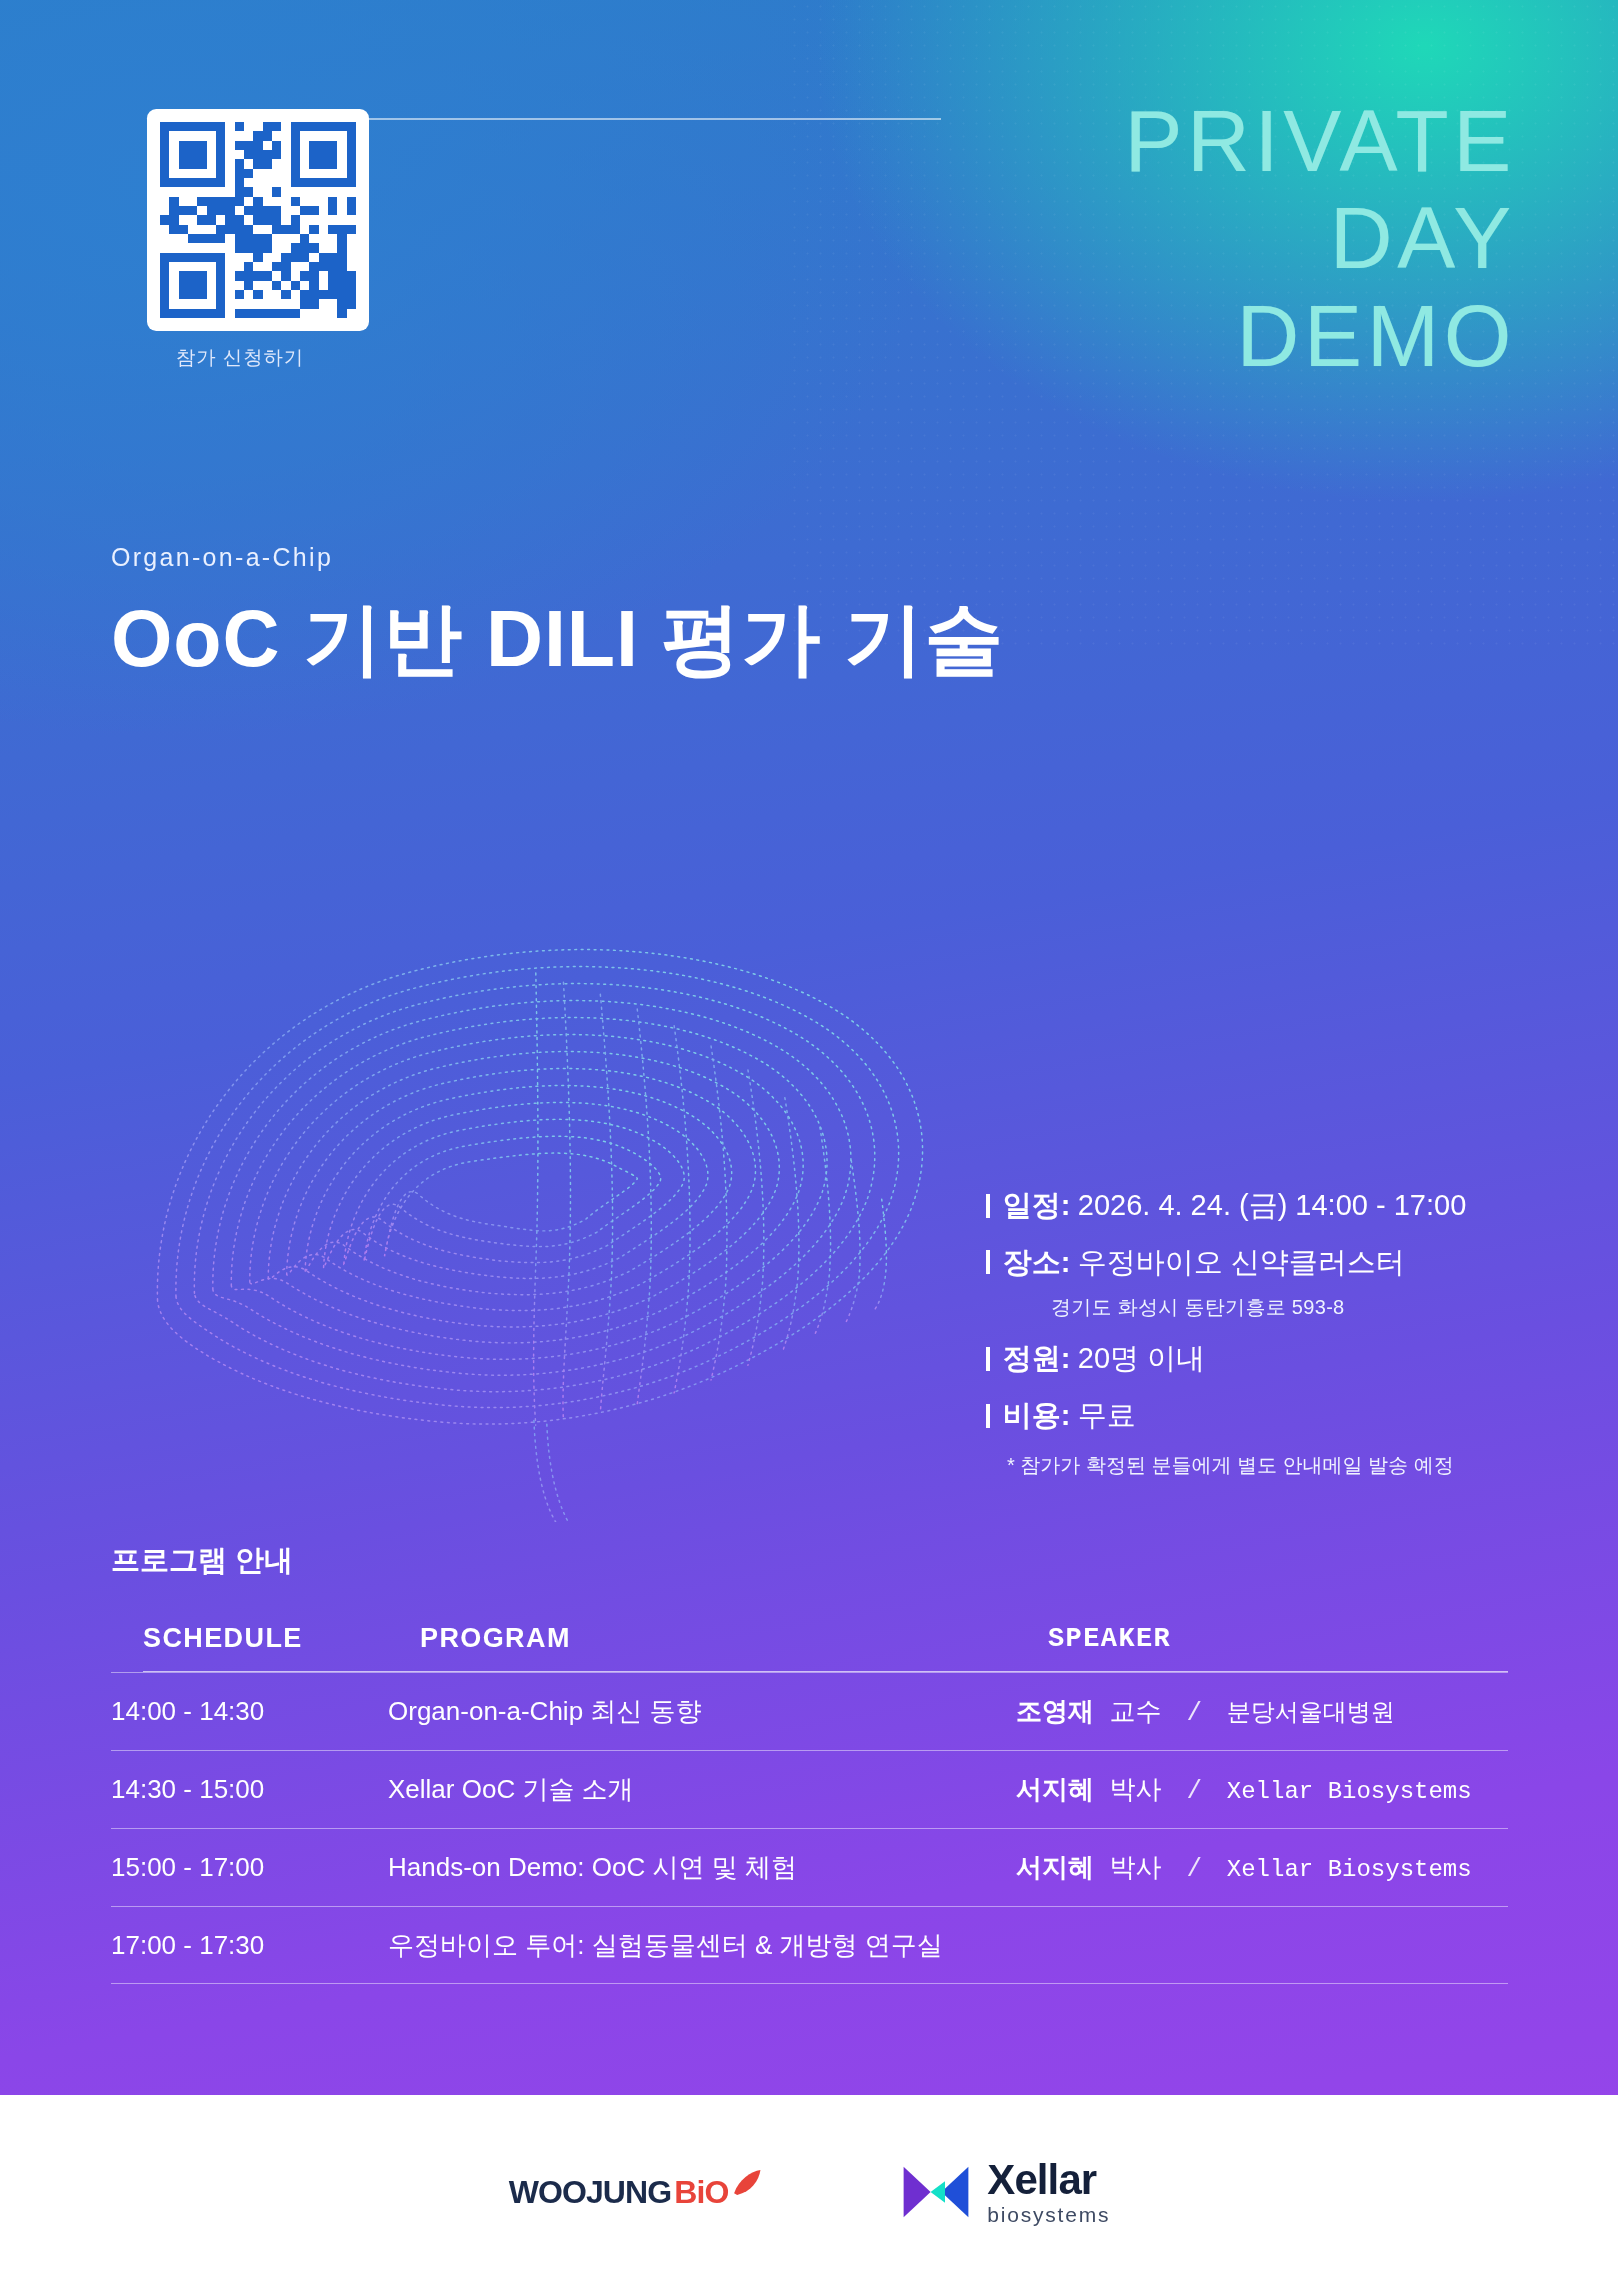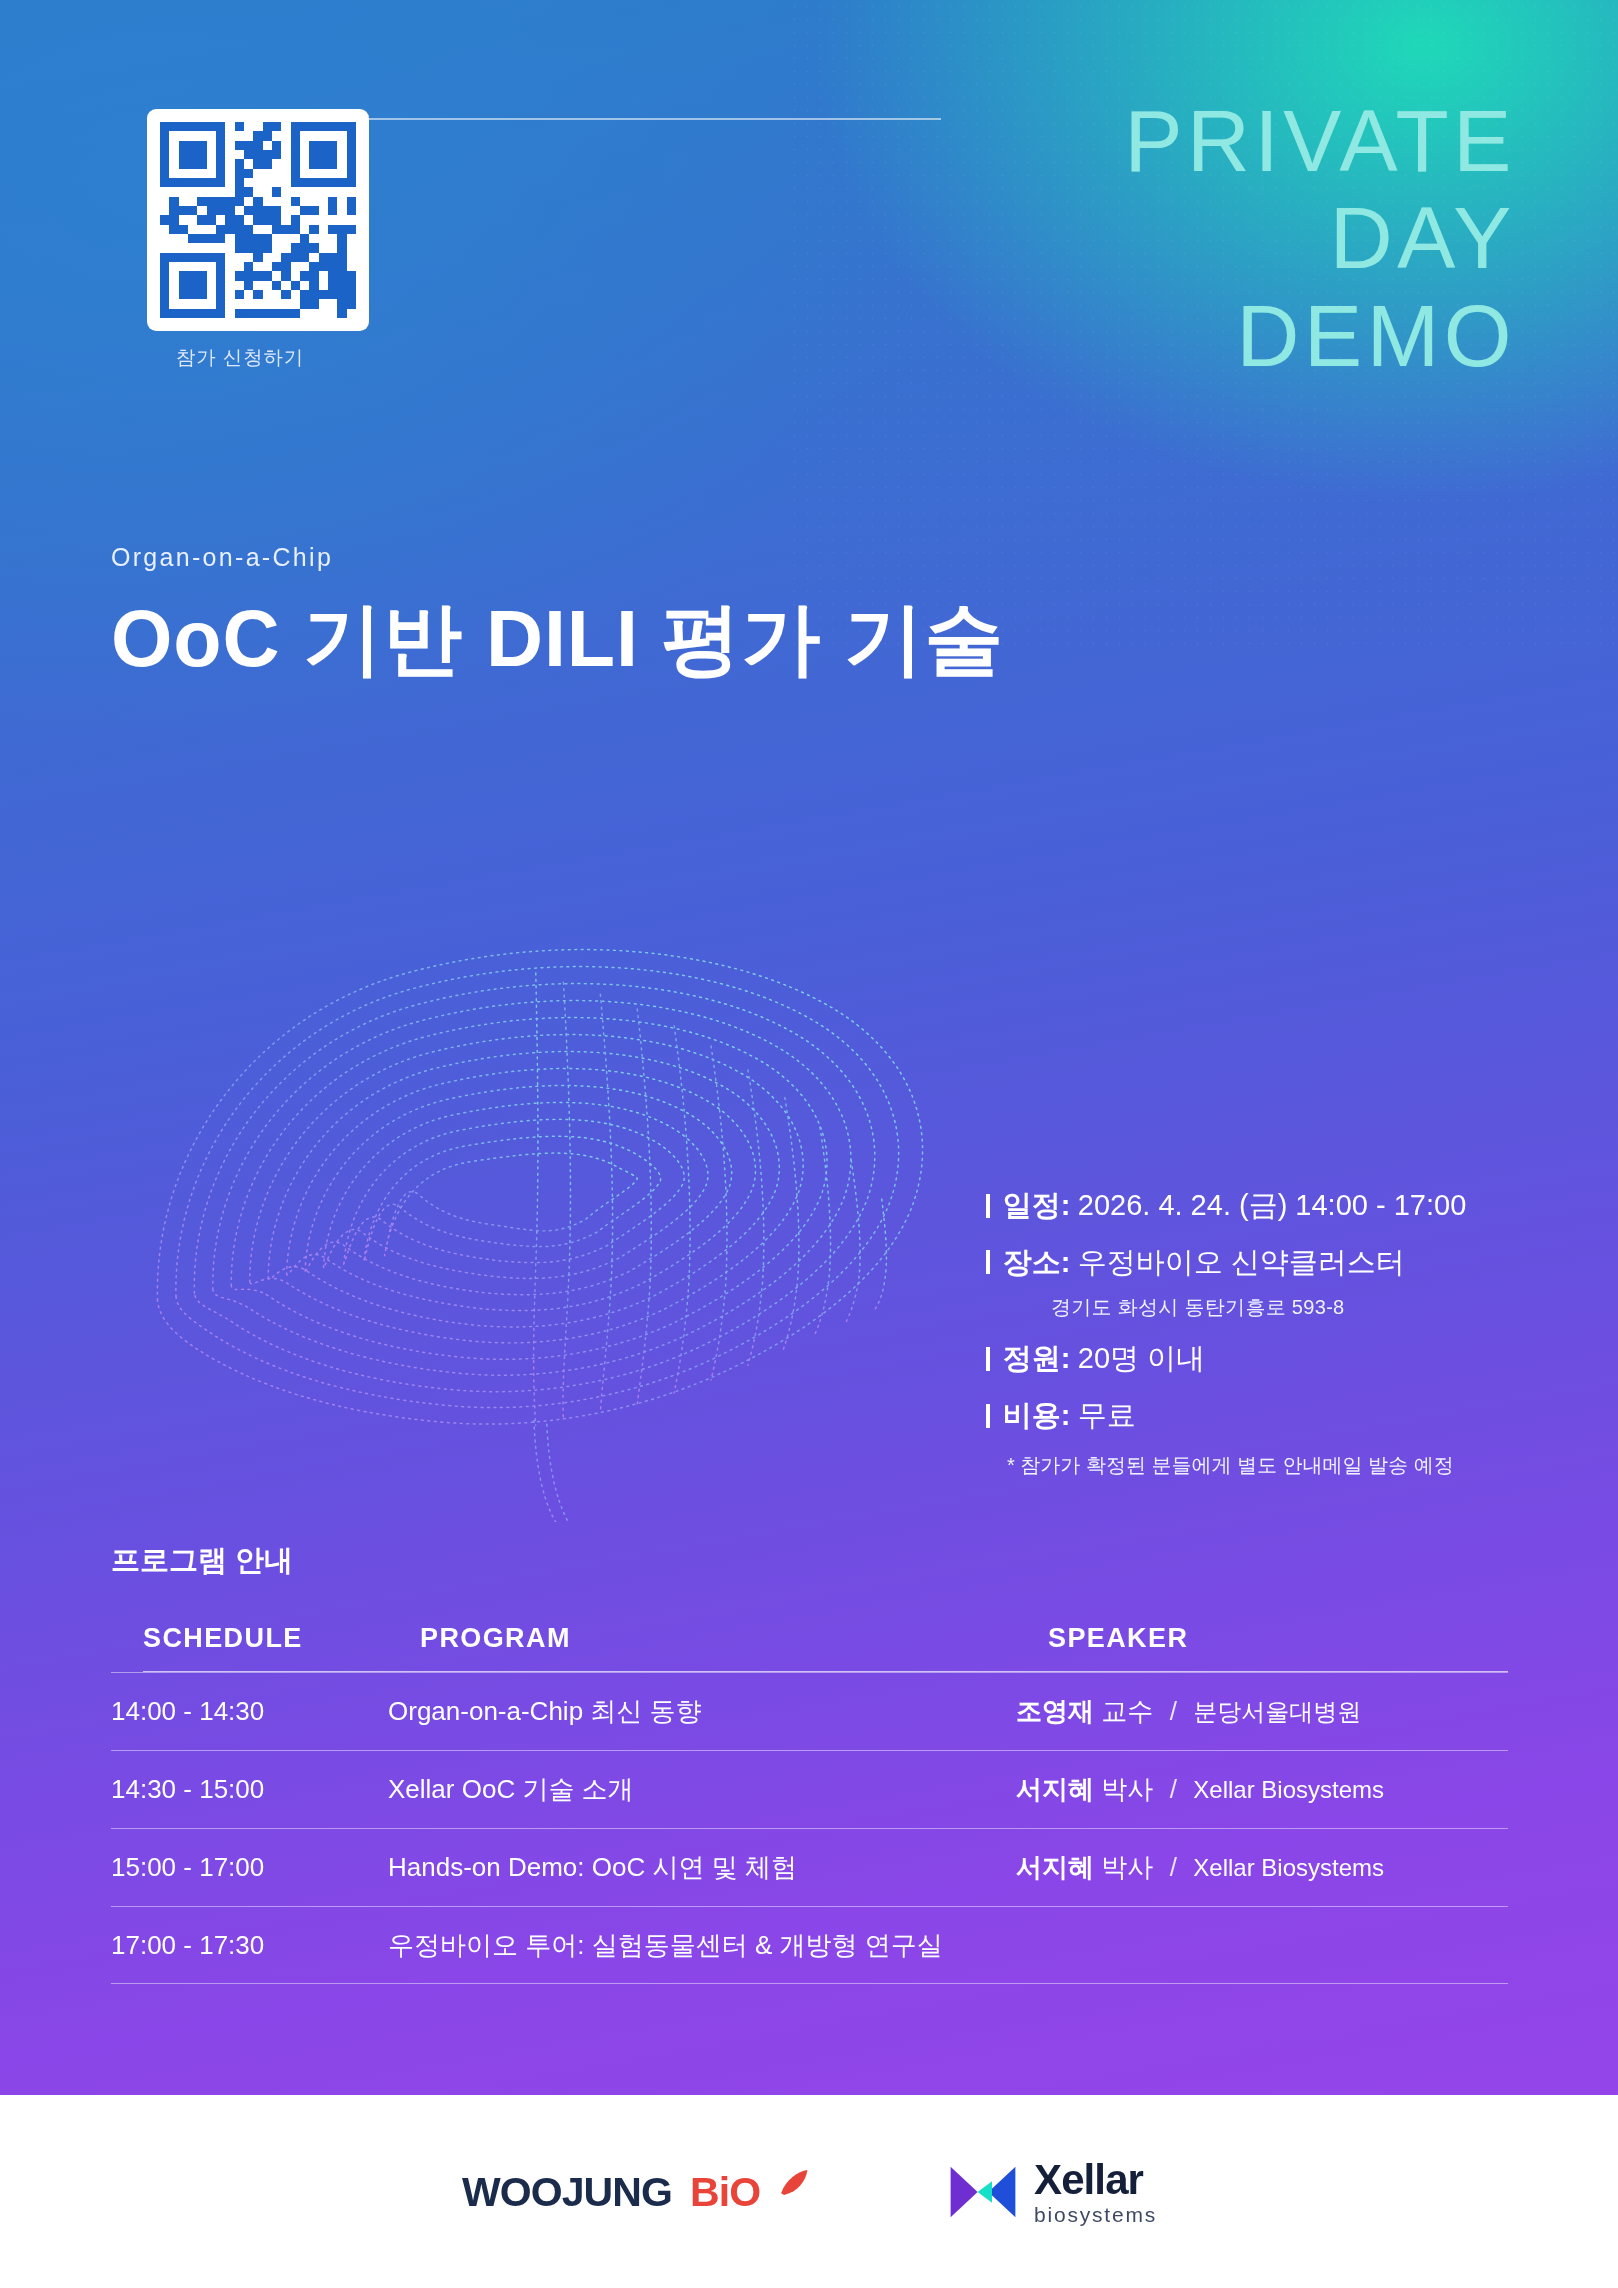--- a/index.html
+++ b/index.html
@@ -173,39 +173,39 @@
     border-bottom: 0.9px solid rgba(255,255,255,0.65);
     height: 66px;
     font-weight: 700;
     letter-spacing: 1.4px;
     font-size: 27px;
     margin-left: 32px;
   }
   .table .row.last { border-bottom: 0.9px solid rgba(255,255,255,0.45); }
   .c-sched { width: 277px; flex: none; }
   .c-prog  { width: 628px; flex: none; }
-  .c-spk   { flex: 1; }
+  .c-spk   { flex: 1; font-family: Liberation Mono, monospace; }
   .spk-name { font-weight: 700; }
   .spk-role { font-weight: 400; }
   .spk-sep { opacity: 0.85; margin: 0 9.2px; }
   .spk-org { font-weight: 400; font-size: 24px; }
 
   
   .logos {
     position: absolute;
     left: 0; bottom: 0;
     width: 100%; height: 194px;
     display: flex;
     align-items: center;
     justify-content: center;
     gap: 138px;
   }
   .logo-wj {
-    display: flex; align-items: center; gap: 18px;
-    font-size: 41px; font-weight: 800; letter-spacing: -0.9px;
+    display: flex; align-items: center; gap: 3px;
+    font-size: 32px; font-weight: 800; letter-spacing: -0.9px;
   }
   .wj-dark { color: #1b2b4b; }
   .wj-red { color: #e8443a; }
   .wj-leaf {
     width: 31px; height: 31px;
     position: relative; top: -9.2px;
   }
   .logo-xe { display: flex; align-items: center; gap: 14.8px; }
   .xe-mark { width: 72px; height: 72px; }
   .xe-txt { line-height: 1; }

